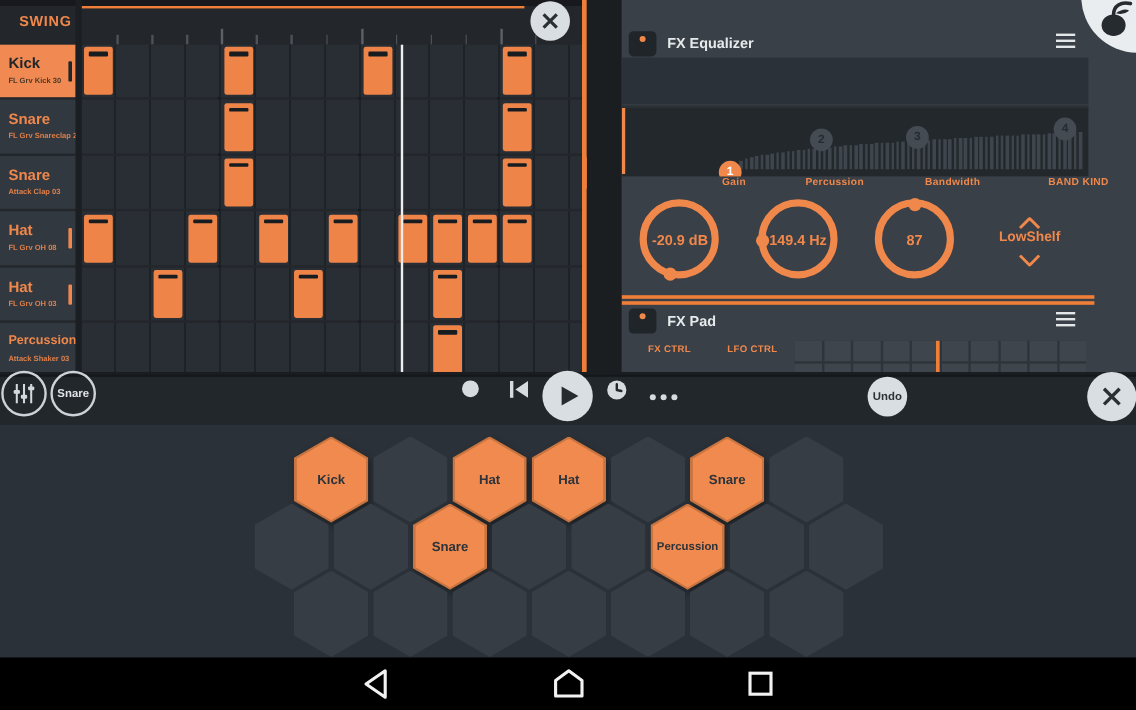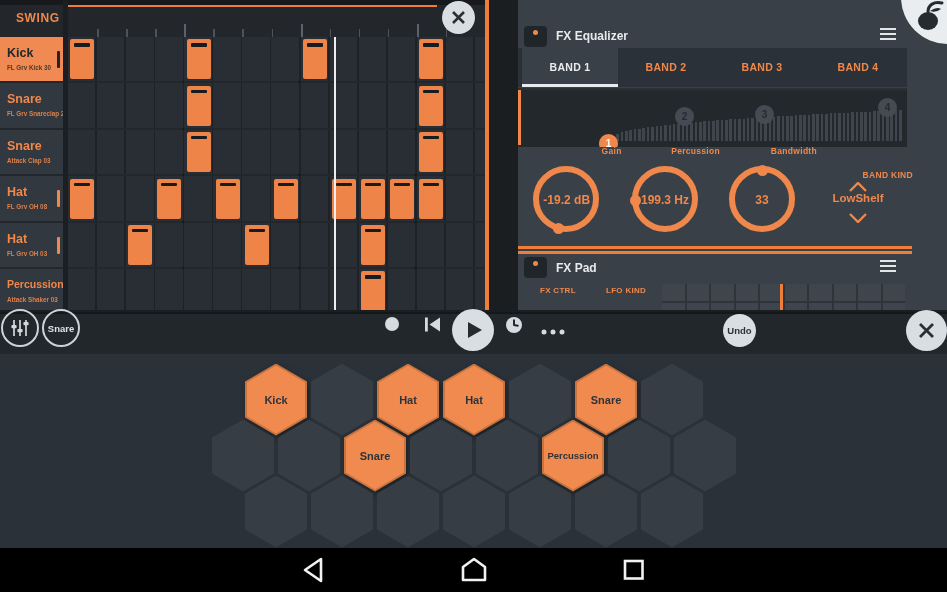--- a/index.html
+++ b/index.html
@@ -226,26 +226,20 @@
     <div class="led-pill" style="left:6px;top:26px;">
       <div class="led-dot"></div>
     </div>
     <div class="panel-title" style="left:38px;top:29px;">FX Equalizer</div>
     <div class="hamburger" style="left:362px;top:28px;">
         <div></div>
         <div></div>
         <div></div>
       </div>
     <div id="tabbar-bg" class="abs"></div>
-    <div id="eq-tabs" class="abs">
-        <div class="tab sel" style="left: 0px;">BAND 1<div class="tab-underline"></div></div>
-        <div class="tab unsel" style="left: 96px;">BAND 2</div>
-        <div class="tab unsel" style="left: 192px;">BAND 3</div>
-        <div class="tab unsel" style="left: 288px;">BAND 4</div>
-      </div>
     <div id="eq-graph" class="abs">
         <div style="left: 0px; top: 19px; width: 389px; height: 1px; background: rgba(255, 255, 255, 0.04);"></div>
         <div style="left: 0px; top: 39px; width: 389px; height: 1px; background: rgba(255, 255, 255, 0.04);"></div>
         <div class="spec-bar" style="left: 94px; bottom: 6px; height: 3px;"></div>
         <div class="spec-bar" style="left: 98.3px; bottom: 6px; height: 7.2px;"></div>
         <div class="spec-bar" style="left: 102.7px; bottom: 6px; height: 8.8px;"></div>
         <div class="spec-bar" style="left: 107px; bottom: 6px; height: 9.9px;"></div>
         <div class="spec-bar" style="left: 111.4px; bottom: 6px; height: 10.9px;"></div>
         <div class="spec-bar" style="left: 115.7px; bottom: 6px; height: 11.7px;"></div>
         <div class="spec-bar" style="left: 120.1px; bottom: 6px; height: 12.5px;"></div>
@@ -312,31 +306,31 @@
         <div style="left: 89.8px; top: 0px; width: 2.5px; height: 55px; background: rgb(240, 135, 75);"></div>
         <div class="band-circle" style="left: 81px; top: 45.5px; background: rgb(240, 135, 75); color: rgb(255, 255, 255);">1</div>
         <div style="left: 166px; top: 0px; width: 1px; height: 59px; background: rgba(255, 255, 255, 0.05);"></div>
         <div class="band-circle" style="left: 157px; top: 18.5px; background: rgb(68, 75, 82); color: rgb(38, 43, 48);">2</div>
         <div class="band-circle" style="left: 237px; top: 16.5px; background: rgb(68, 75, 82); color: rgb(38, 43, 48);">3</div>
         <div class="band-circle" style="left: 360px; top: 9.5px; background: rgb(68, 75, 82); color: rgb(38, 43, 48);">4</div>
       </div>
     <div id="eq-knobs">
         <div class="knob-label abs" style="left: -6.3px;">Gain</div>
         <div class="knob-ring abs" style="left: 15.2px;"></div>
-        <div class="knob-value abs" style="left: -6.3px;">-19.2 dB</div>
+        <div class="knob-value abs" style="left: -6.3px;">-20.9 dB</div>
         <div class="knob-dot abs" style="left: 34.6px; top: 222.7px;"></div>
         <div class="knob-label abs" style="left: 92px;">Percussion</div>
         <div class="knob-ring abs" style="left: 113.5px;"></div>
-        <div class="knob-value abs" style="left: 92px;">199.3 Hz</div>
+        <div class="knob-value abs" style="left: 92px;">149.4 Hz</div>
         <div class="knob-dot abs" style="left: 112px; top: 194.5px;"></div>
         <div class="knob-label abs" style="left: 189px;">Bandwidth</div>
         <div class="knob-ring abs" style="left: 210.5px;"></div>
-        <div class="knob-value abs" style="left: 189px;">33</div>
+        <div class="knob-value abs" style="left: 189px;">87</div>
         <div class="knob-dot abs" style="left: 238.5px; top: 165px;"></div>
-        <div class="knob-label abs" style="left: 285px; margin-top: 24px;">BAND KIND</div>
+        <div class="knob-label abs" style="left: 296px;">BAND KIND</div>
         <div class="abs" style="left: 331px; top: 178px;"><svg width="18" height="10">
             <polyline points="1,9 9,1 17,9" fill="none" stroke="#f0874b" stroke-width="2.4"></polyline>
           </svg></div>
         <div class="abs" style="left: 285px; top: 192px; width: 110px; text-align: center; font-size: 11.5px; font-weight: bold; color: rgb(240, 135, 75);">LowShelf</div>
         <div class="abs" style="left: 331px; top: 209px;"><svg width="18" height="10">
             <polyline points="1,1 9,9 17,1" fill="none" stroke="#f0874b" stroke-width="2.4"></polyline>
           </svg></div>
       </div>
 
     <div id="sep1" class="abs" style="top:246px;"></div>
@@ -345,21 +339,21 @@
     <div class="led-pill" style="left:6px;top:257px;">
       <div class="led-dot"></div>
     </div>
     <div class="panel-title" style="left:38px;top:261px;">FX Pad</div>
     <div class="hamburger" style="left:362px;top:260px;">
         <div></div>
         <div></div>
         <div></div>
       </div>
     <div class="small-param" style="left:22px;">FX CTRL</div>
-    <div class="small-param" style="left:88px;">LFO KIND</div>
+    <div class="small-param" style="left:88px;">LFO CTRL</div>
     <div id="fxpad-grid" class="abs">
         <div></div>
         <div></div>
         <div></div>
         <div></div>
         <div></div>
         <div></div>
         <div></div>
         <div></div>
         <div></div>

